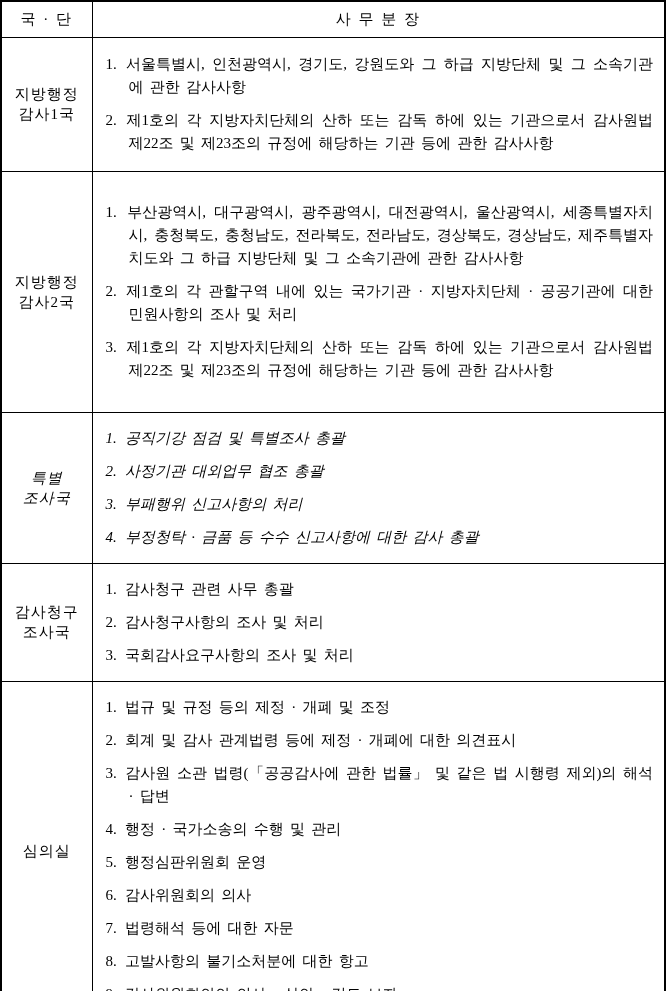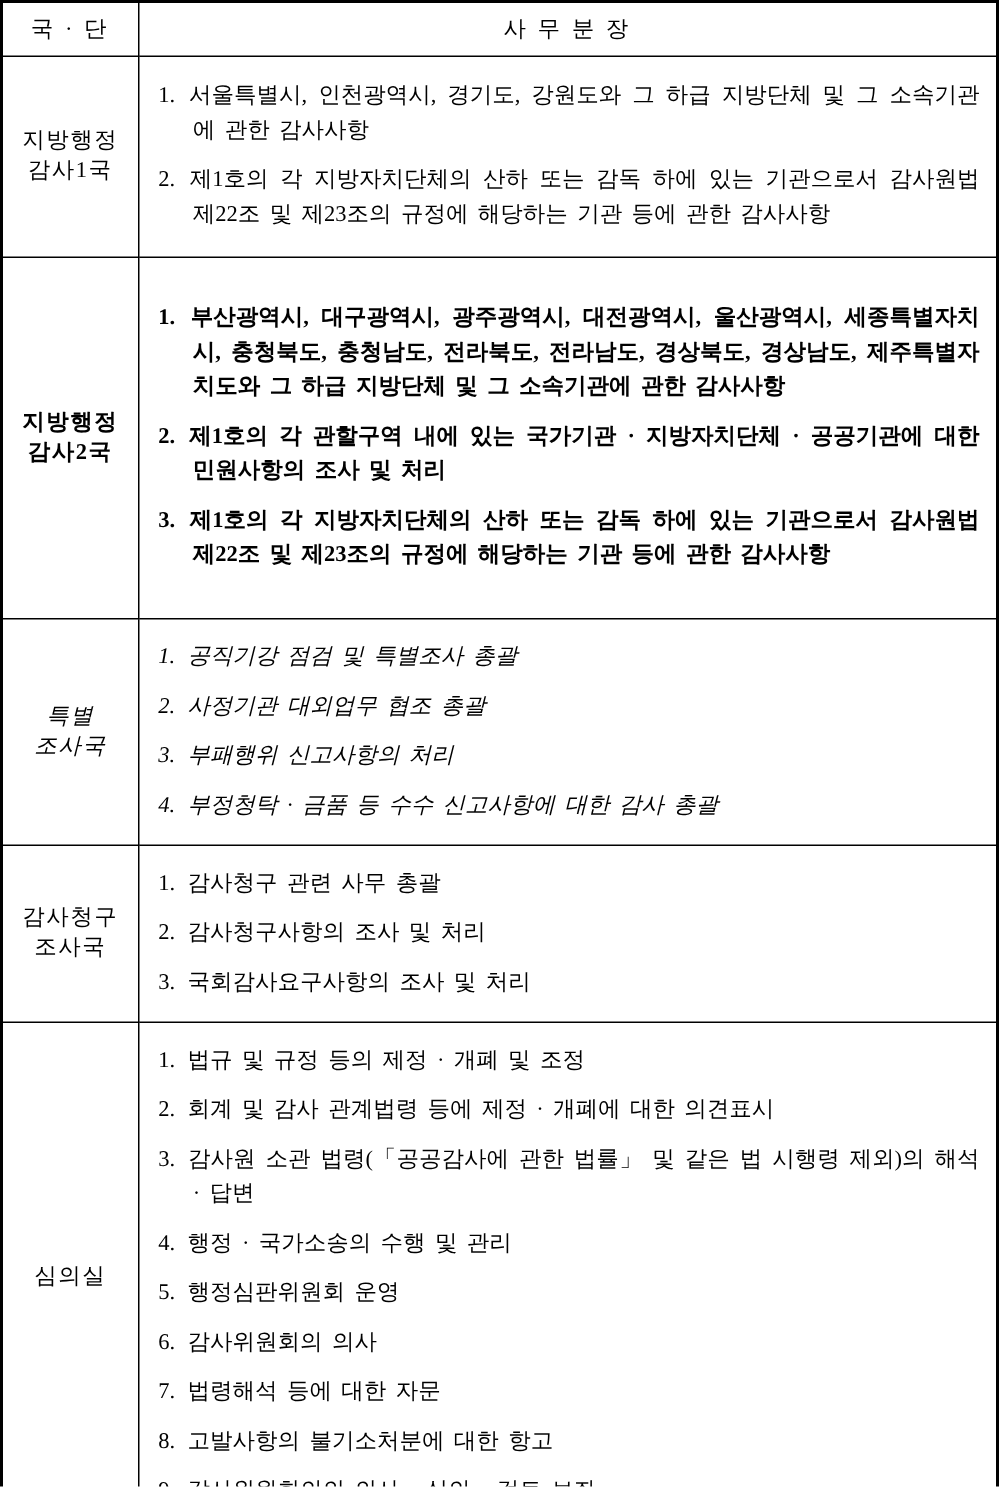--- a/index.html
+++ b/index.html
@@ -36,21 +36,21 @@
   thead tr { height: 36px; }
   thead th {
     border-bottom: 5px double #000000;
     text-align: center;
     letter-spacing: 2px;
     padding: 4px 0;
   }
   col.col-bureau { width: 91px; }
   
   tr.row-0 td { height: 134px; margin-left: 12px; }
-  tr.row-1 td { height: 241px; font-weight: bold; }
+  tr.row-1 td { height: 241px; }
   tr.row-2 td { height: 136px; font-style: italic; }
   tr.row-3 td { height: 112px; margin-left: 48px; }
   tr.row-4 td { height: 318px; }
   td.bureau-cell {
     text-align: center;
     line-height: 20px;
     letter-spacing: 1px;
     padding: 3px;
   }
   td.duties-cell {

